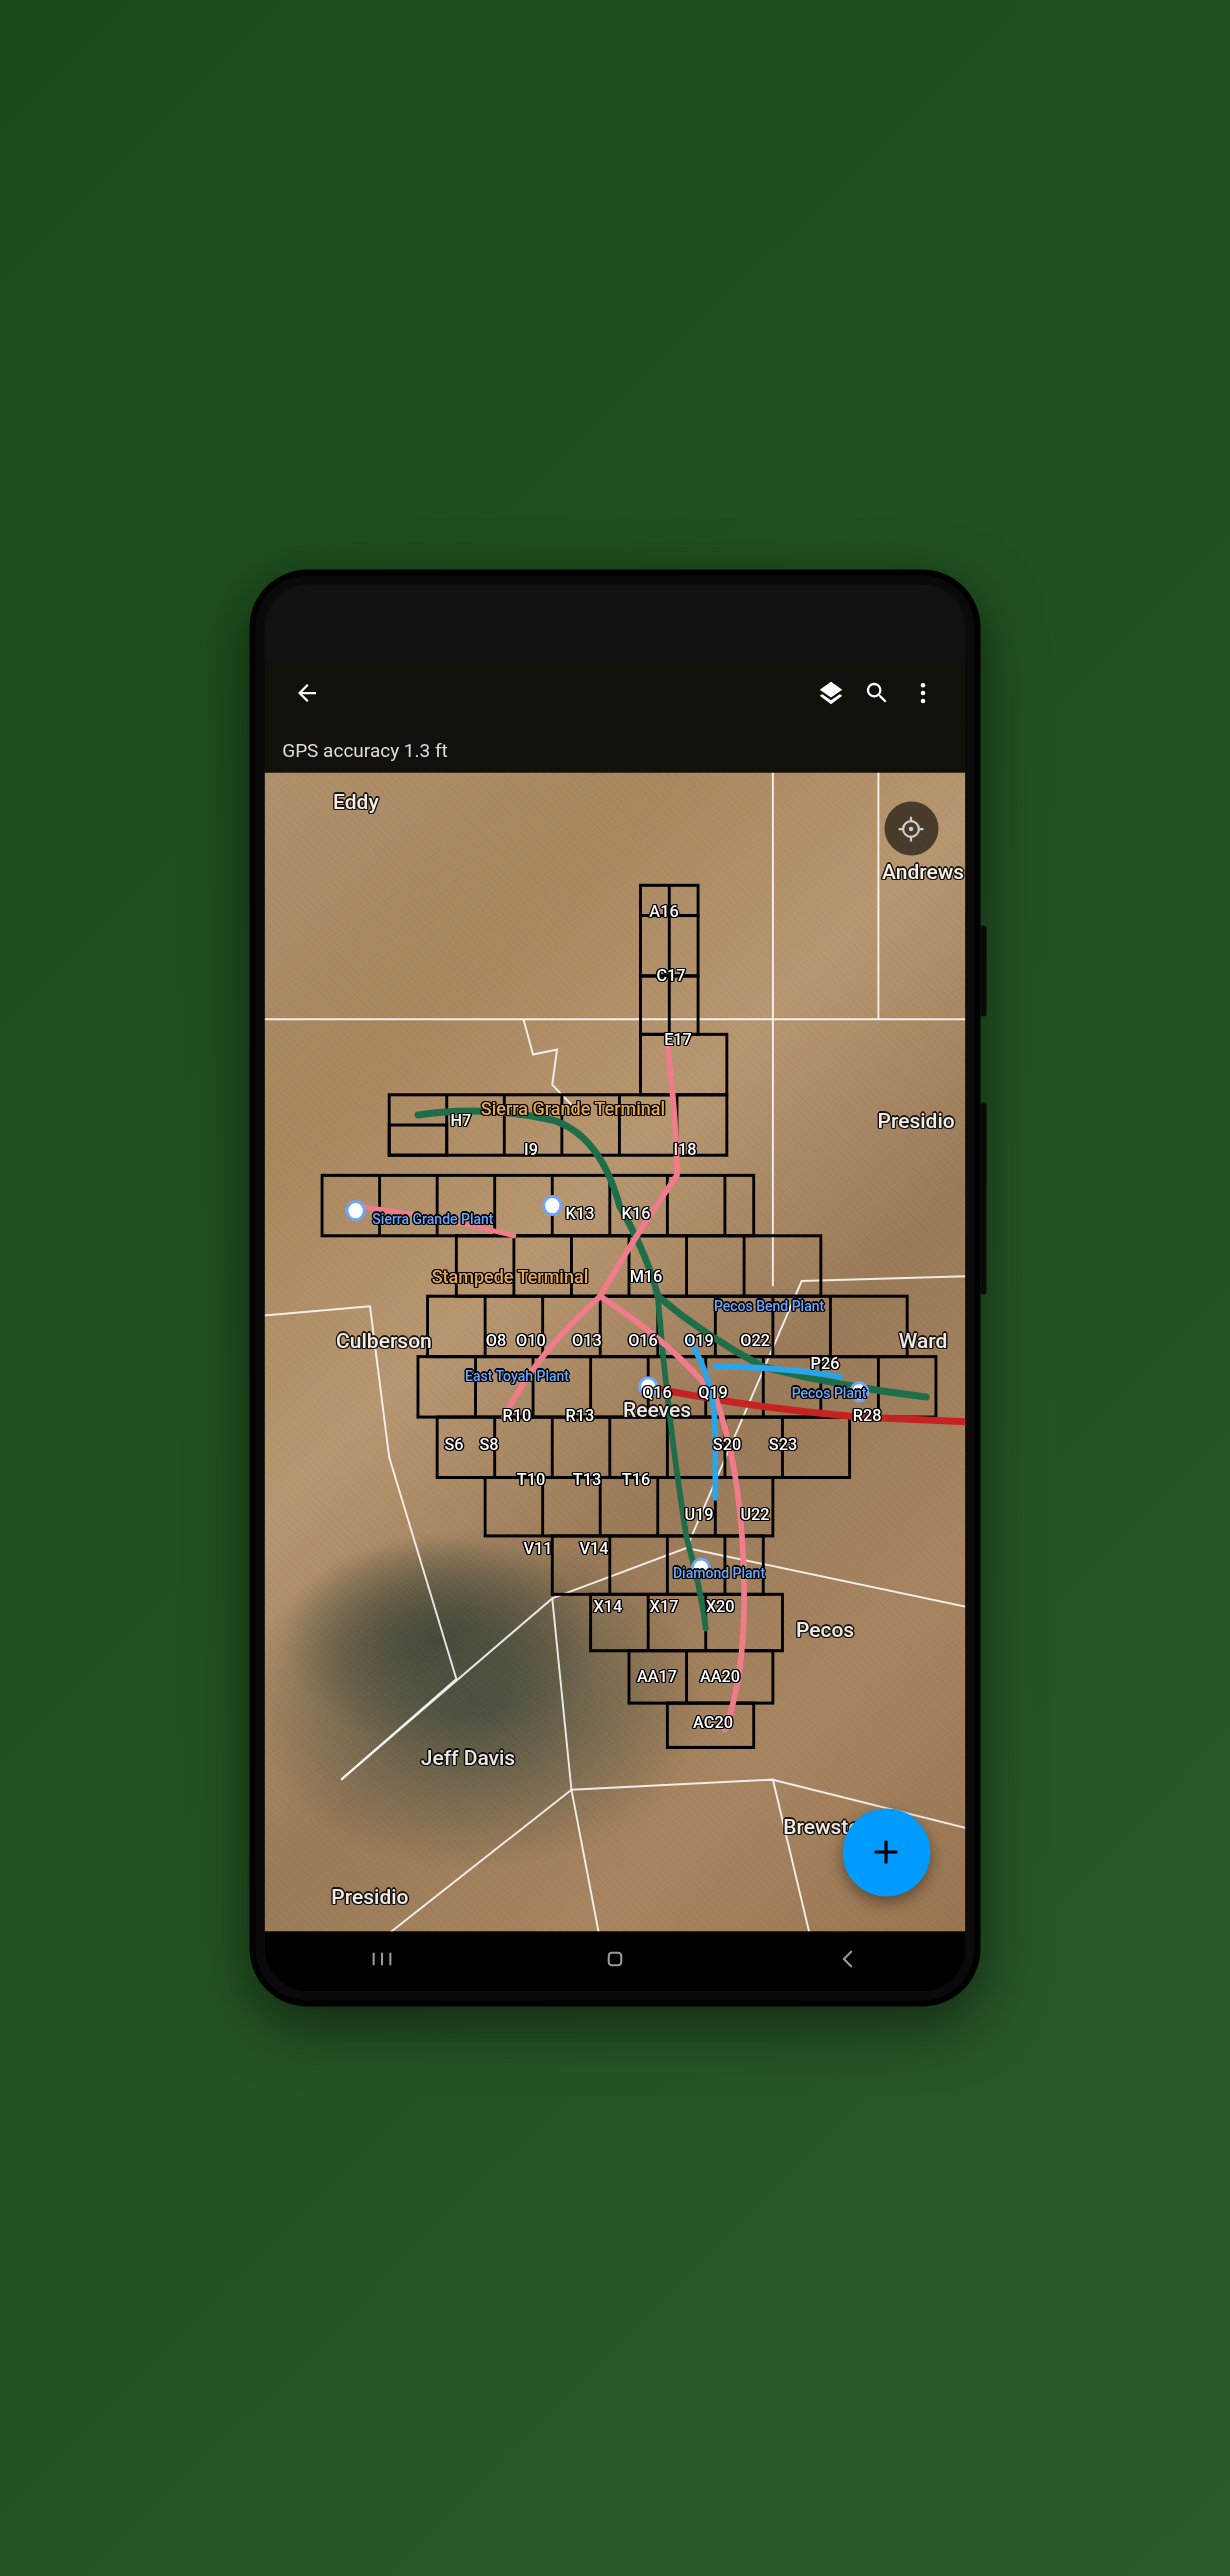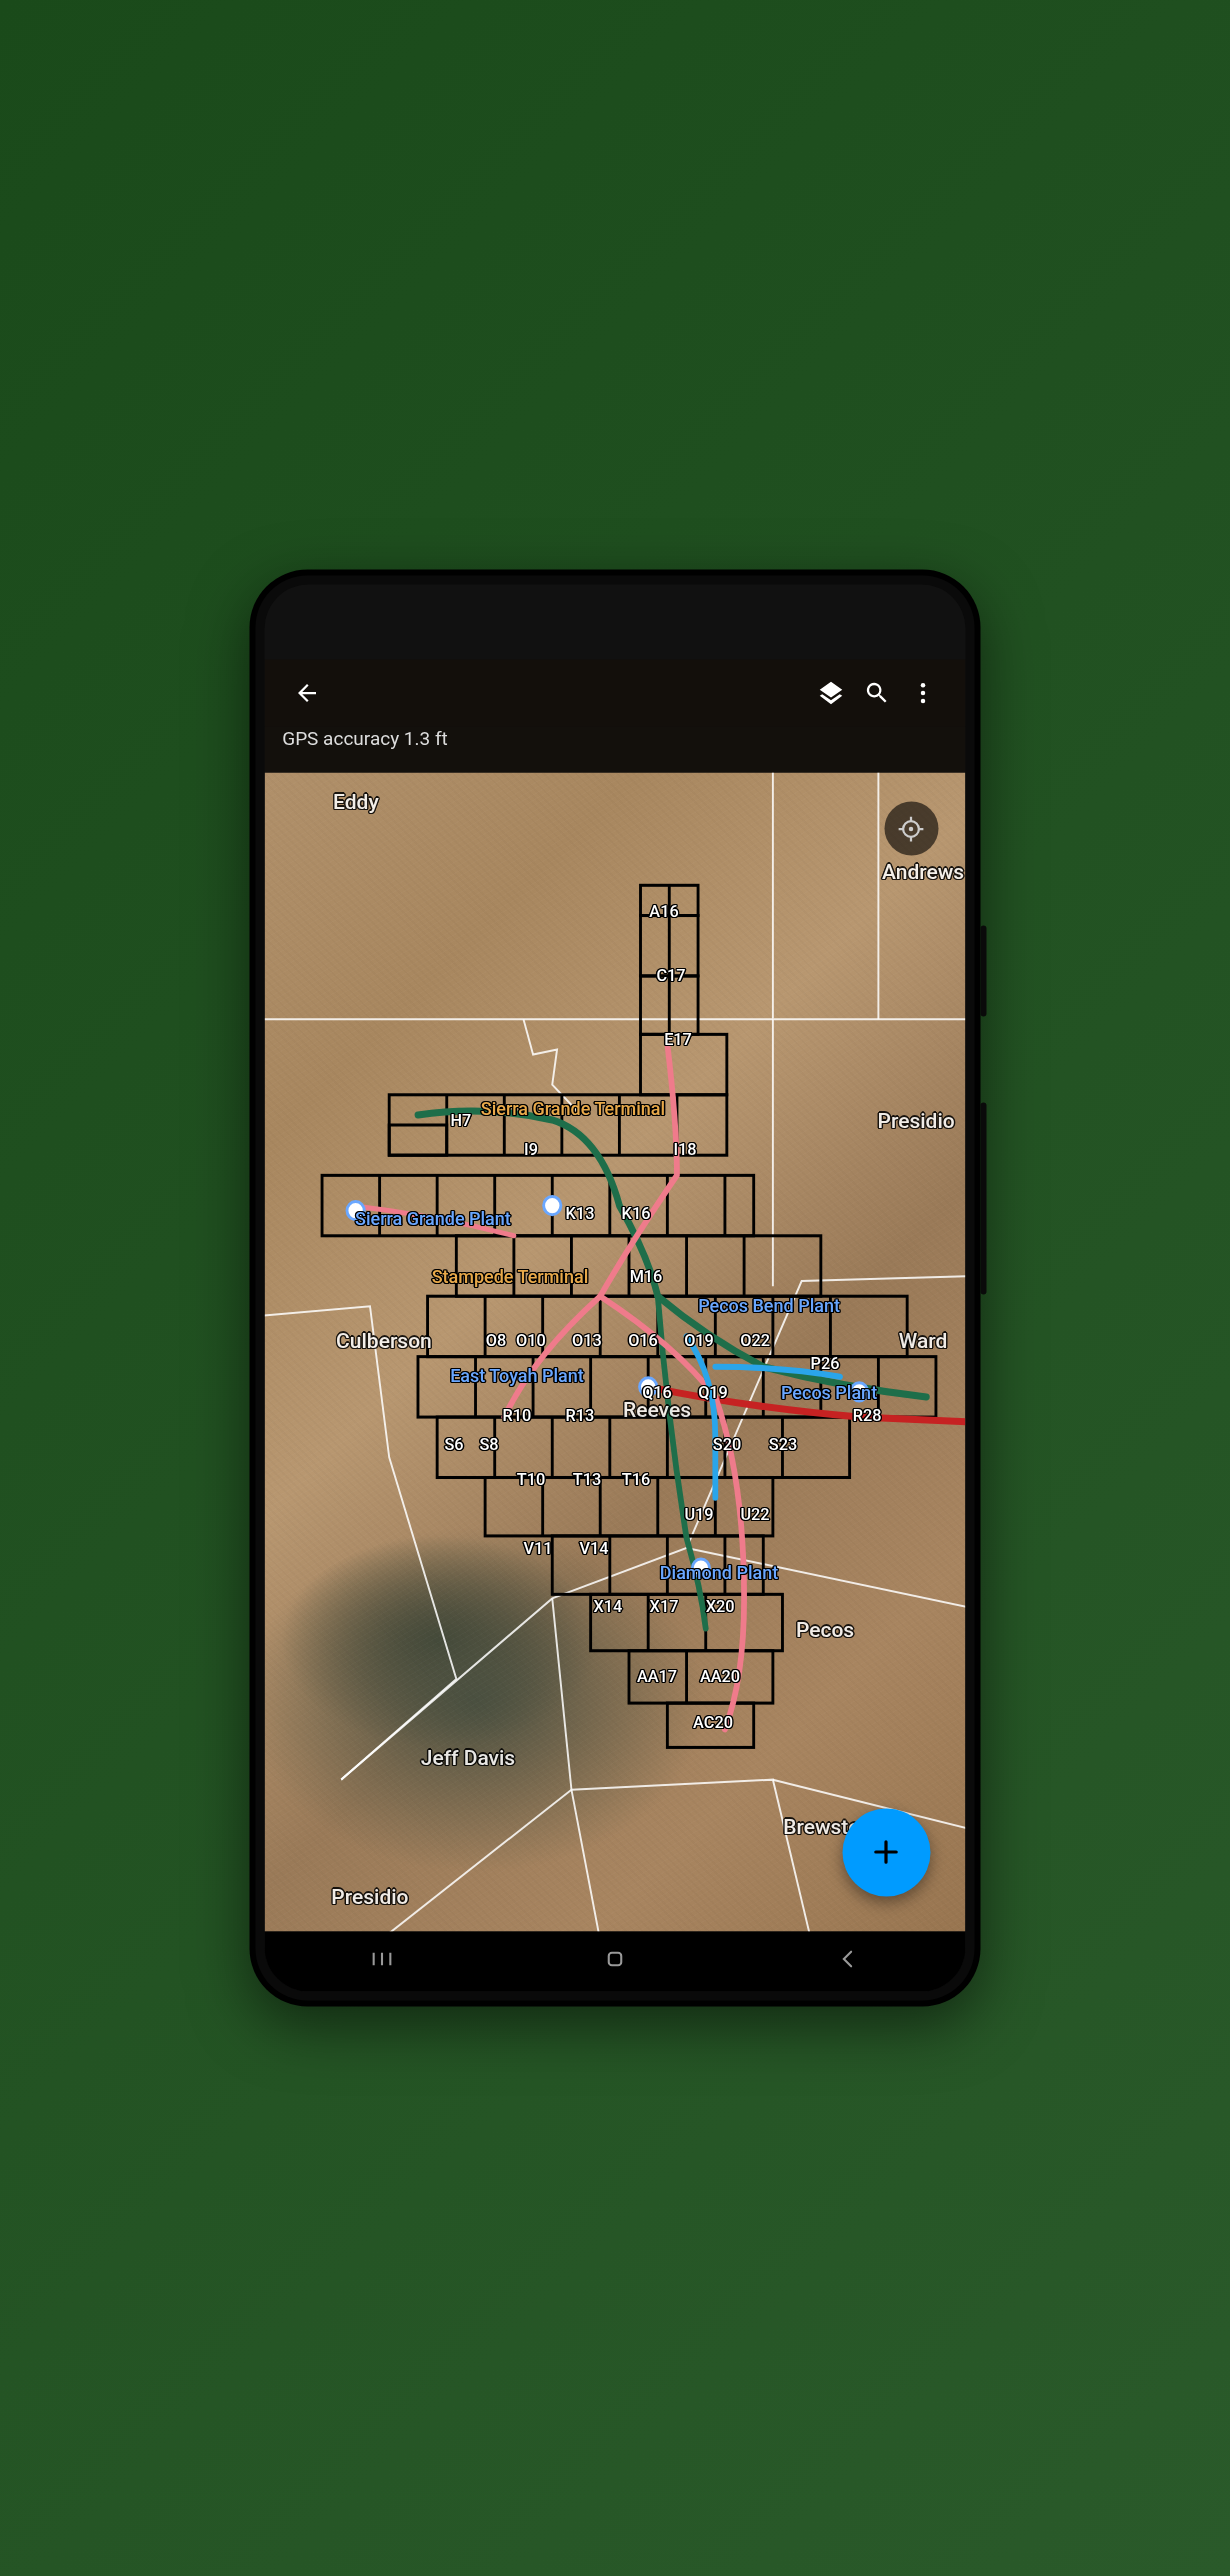--- a/index.html
+++ b/index.html
@@ -11,42 +11,42 @@
 .btn-side{position:absolute;background:#0a0a0a;border-radius:3.8px;}
 .btn-side.pwr{right:-5.8px;top:356px;width:5.8px;height:91px;}
 .btn-side.vol{right:-5.8px;top:533px;width:5.8px;height:192px;}
 .speaker{position:absolute;left:50%;top:52px;transform:translateX(-50%);width:96px;height:7.7px;border-radius:3.8px;background:#222;}
 .cam{position:absolute;left:192px;top:46px;width:21px;height:21px;border-radius:50%;background:radial-gradient(#333,#000);}
 .status-top{height:75px;}
 .appbar{height:67px;display:flex;align-items:center;padding:0 19px;background:rgba(20,15,10,.75);}
 .appbar .sp{flex:1;}
 .ib{width:46px;height:46px;display:flex;align-items:center;justify-content:center;color:#fff;cursor:pointer;border-radius:23px;}
 .ib svg{width:27px;height:27px;}
-.gpsbar{height:46px;display:flex;padding:0 17.3px;background:rgba(20,15,10,.7);color:#ddd;font-size:19px;}
+.gpsbar{height:46px;display:flex;align-items:center;padding:0 17.3px;background:rgba(20,15,10,.7);color:#ddd;font-size:19px;}
 .map{position:relative;flex:1;overflow:hidden;}
 .flexcol{display:flex;flex-direction:column;height:100%;}
 .terrain{position:absolute;inset:0;background:
  radial-gradient(ellipse 384px 288px at 30% 80%,#4a5040 0%,transparent 60%),
  radial-gradient(ellipse 288px 192px at 25% 75%,#3a4030 0%,transparent 55%),
  linear-gradient(135deg,#b0906a 0%,#a8875f 20%,#b89770 40%,#9a7a58 60%,#a88560 80%,#987550 100%);
  background-blend-mode:normal;}
 .terrain::before{content:"";position:absolute;inset:0;background:
  repeating-linear-gradient(45deg,rgba(0,0,0,.02) 0 1.9px,transparent 1.9px 5.8px),
  repeating-linear-gradient(-30deg,rgba(255,255,255,.02) 0 1px,transparent 1px 4.8px);}
 .mapsvg{position:absolute;inset:0;width:100%;height:100%;}
 .county{fill:none;stroke:#fff;stroke-width:2;opacity:.85;}
 .pipe{stroke-linecap:round;stroke-linejoin:round;fill:none;}
 .loc{position:absolute;right:27px;top:29px;width:54px;height:54px;border-radius:50%;background:rgba(0,0,0,.6);display:flex;align-items:center;justify-content:center;cursor:pointer;}
 .loc svg{width:27px;height:27px;color:#ccc;}
 .fab{position:absolute;right:35px;bottom:35px;width:88px;height:88px;border-radius:50%;background:#009bff;display:flex;align-items:center;justify-content:center;cursor:pointer;box-shadow:0 5.8px 15.4px rgba(0,0,0,.4);}
 .fab svg{width:35px;height:35px;color:#000;}
 .label{position:absolute;transform:translate(-50%,-50%);font-weight:500;white-space:nowrap;text-shadow:-1.4px 0 #000,1.4px 0 #000,0 -1.4px #000,0 1.4px #000,-1px -1px #000,1px 1px #000,-1px 1px #000,1px -1px #000;pointer-events:none;}
 .label.county{color:#fff;font-size:21px;}
 .label.grid{color:#fff;font-size:16.3px;}
-.label.plant{color:#6aa7ff;font-size:18px;}
+.label.plant{color:#6aa7ff;font-size:14px;}
 .label.term{color:#e8a94a;font-size:18px;}
 .gridrect{fill:none;stroke:#000;stroke-width:3;}
 .sysbar{height:60px;display:flex;align-items:center;justify-content:space-around;background:#000;}
 .sysbar .nb{color:#999;cursor:pointer;padding:9.6px 29px;}
 .sysbar svg{width:25px;height:25px;}
 </style>
 </head>
 <body>
 
 <div class="stage">

